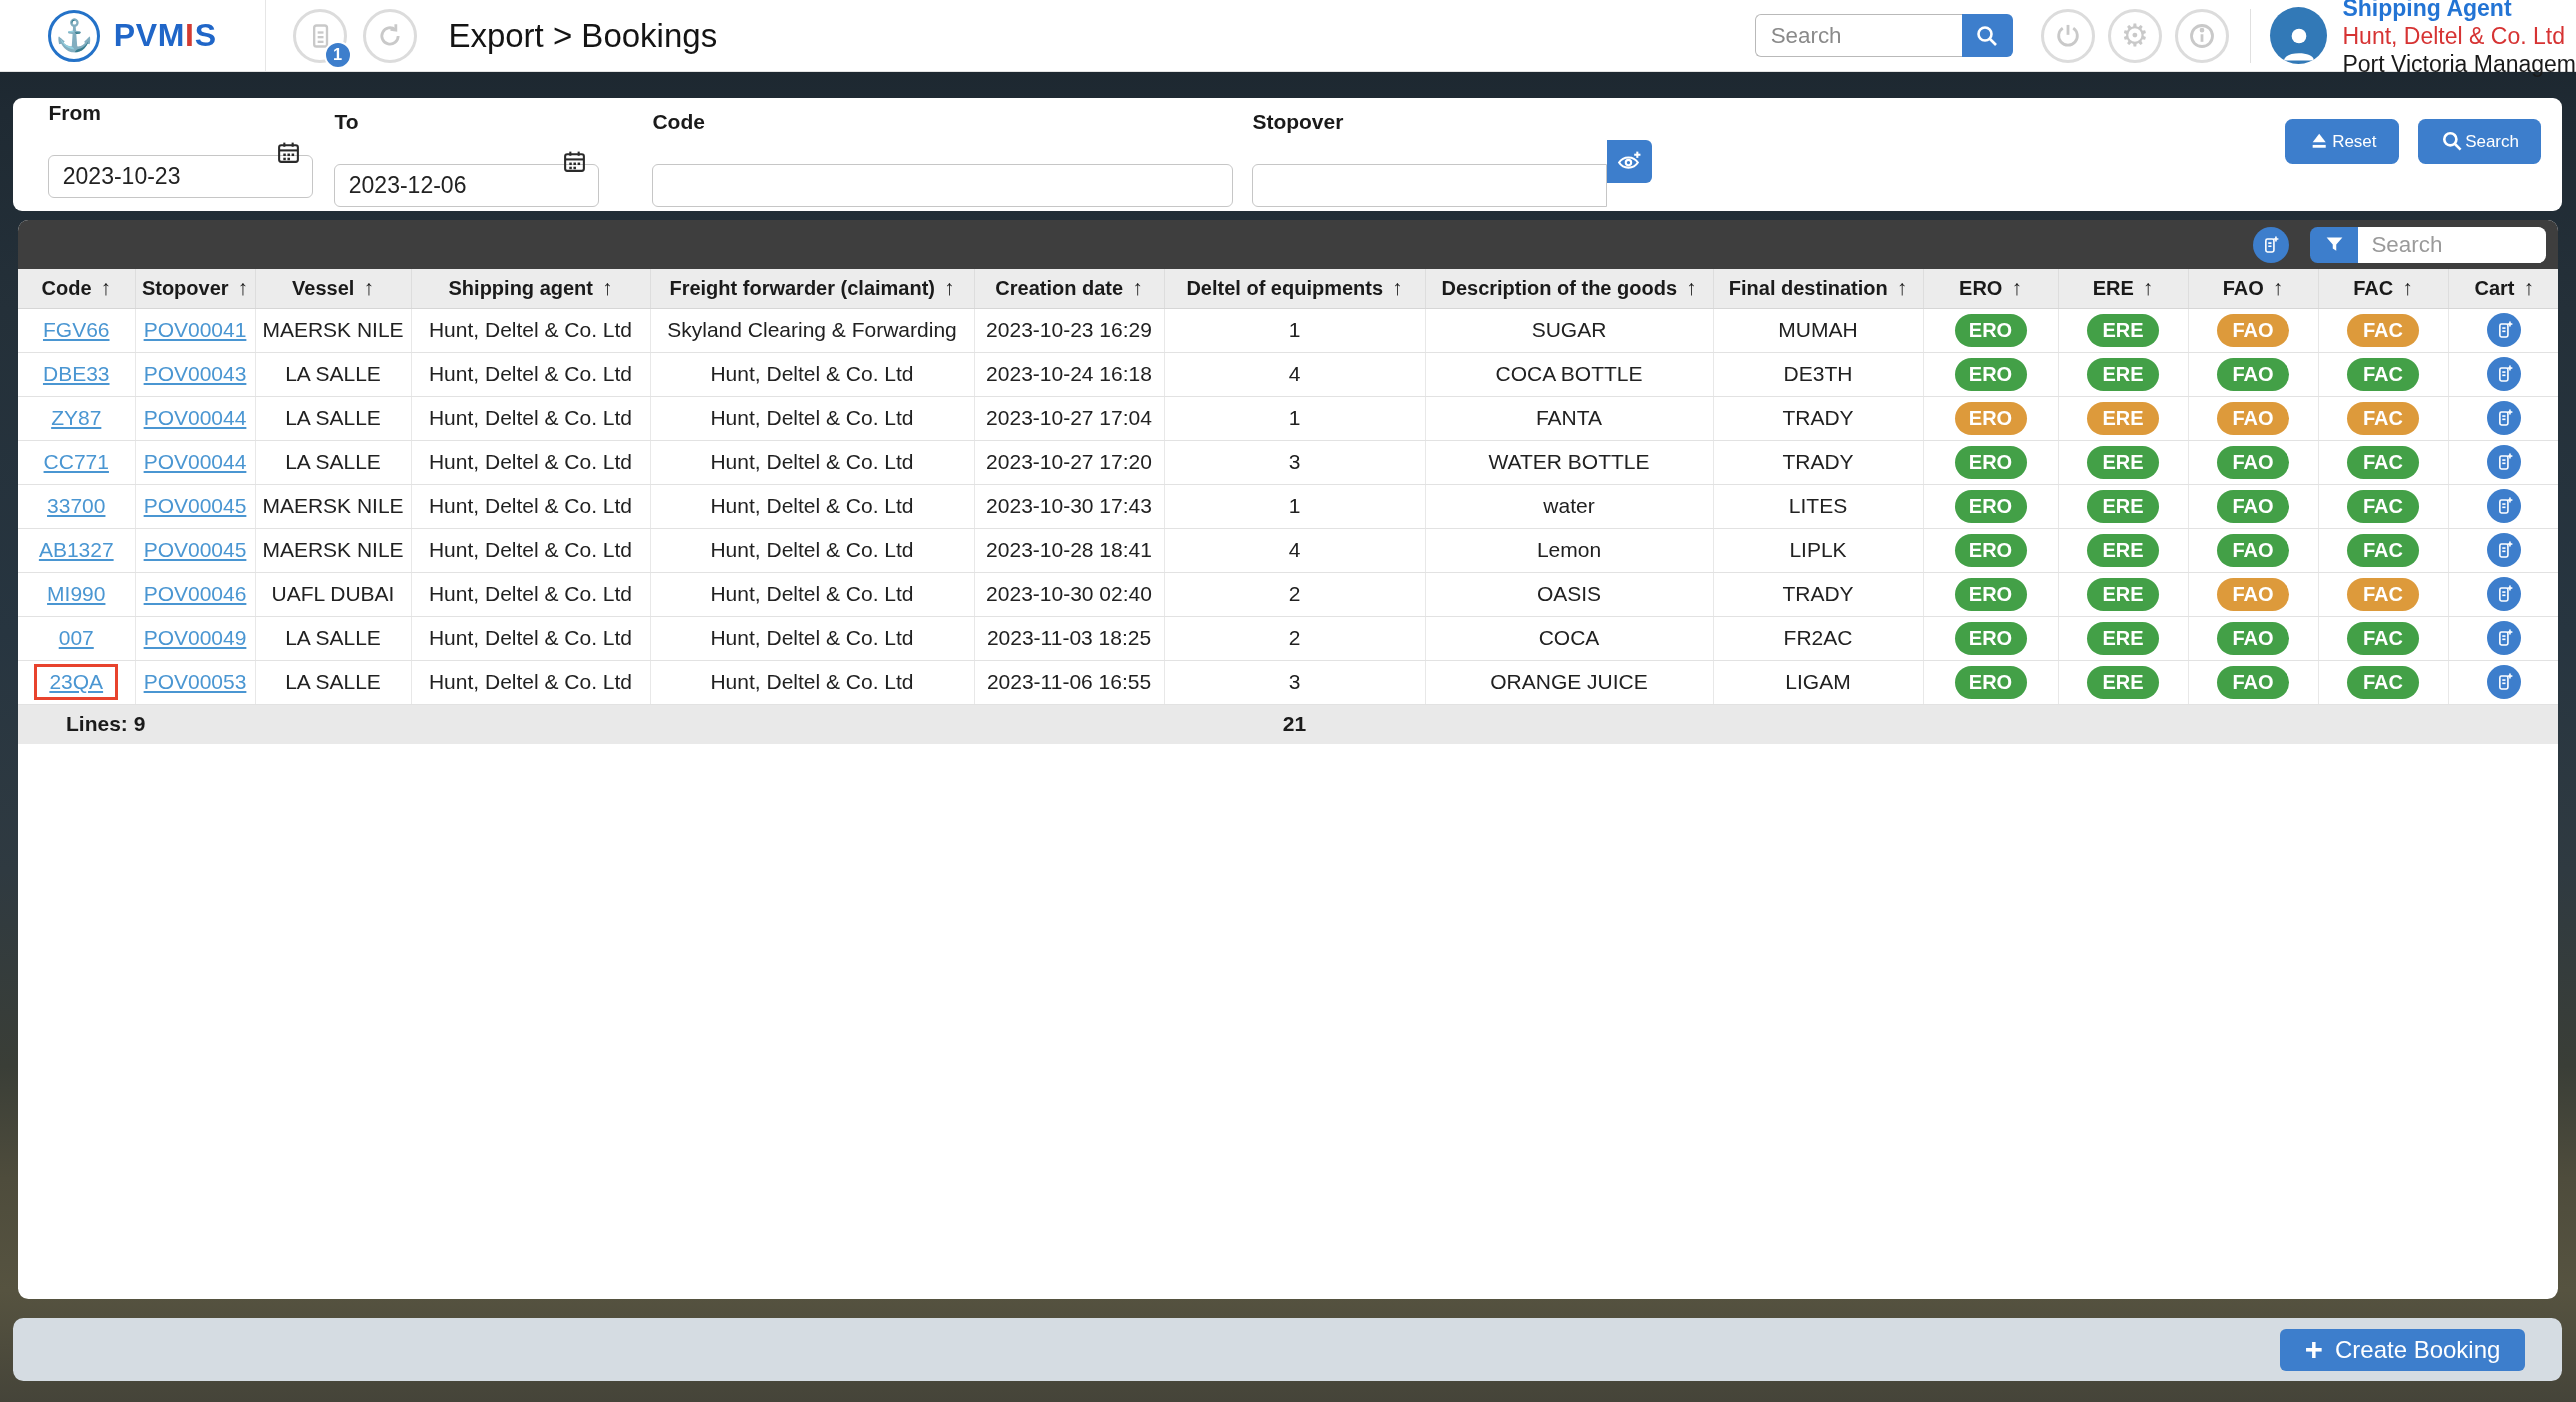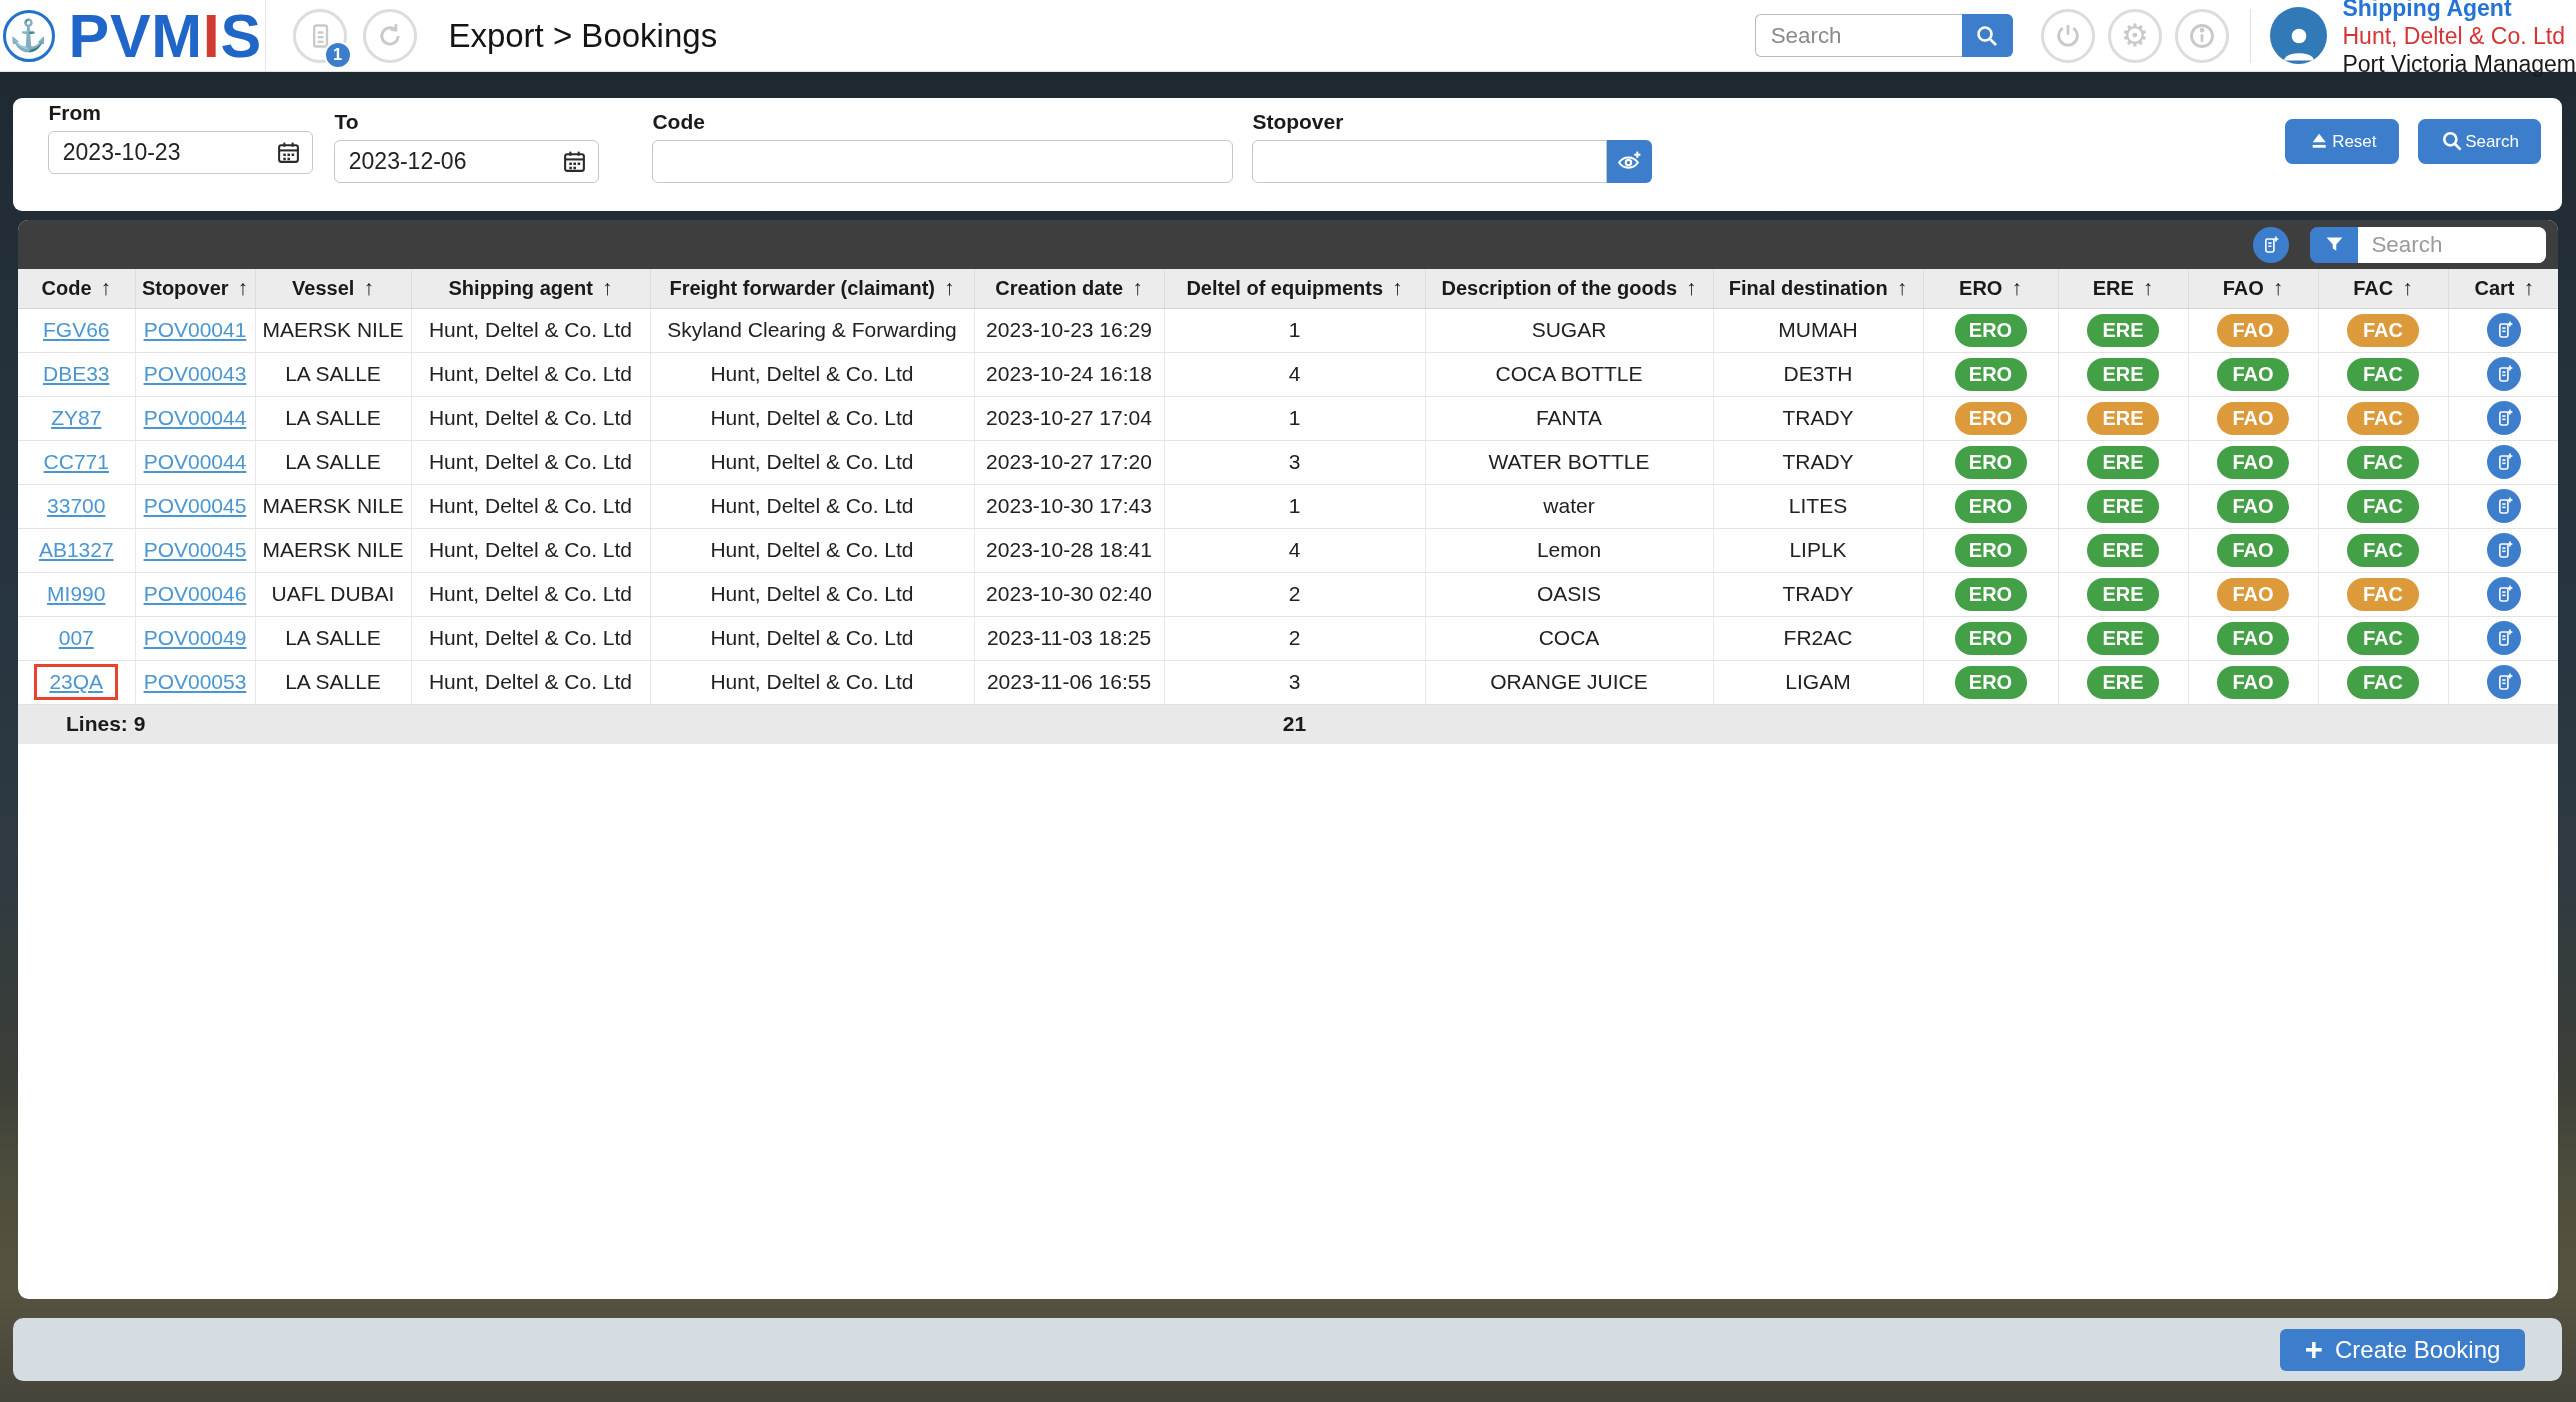--- a/index.html
+++ b/index.html
@@ -10,21 +10,21 @@
     background: linear-gradient(180deg,#1a242c 0%,#1f2a33 8%,#243039 22%,#273540 45%,#2f3a41 62%,#3a3e37 76%,#4e4c3c 84%,#565340 92%,#454439 100%);
   }
 
   
   .topbar { position:absolute; left:0; top:0; width:2576px; height:72px; background:#fff;
             border-bottom:0.7px solid #e3e3e3; display:flex; align-items:center; }
   .logo-area { width:266px; height:100%; display:flex; align-items:center; justify-content:center;
                border-right:0.7px solid #e6e6e6; gap:13.4px; }
   .logo-circle { width:52px; height:52px; border:3.7px solid #2472c8; border-radius:50%;
                  display:flex; align-items:center; justify-content:center; color:#2472c8; font-size:31px; }
-  .logo-text { font-size:61px; font-weight:800; color:#2066c8; letter-spacing:0.7px; }
+  .logo-text { font-size:32px; font-weight:800; color:#2066c8; letter-spacing:0.7px; }
   .logo-text .accent { color:#d23b33; font-weight:700; }
   .tool-btns { display:flex; align-items:center; gap:16.4px; margin-left:27px; }
   .round-btn { position:relative; width:54px; height:54px; border-radius:50%; border:3px solid #dcdcdc;
                background:#fff; color:#c9c9c9; display:flex; align-items:center; justify-content:center; cursor:pointer; }
   .round-btn svg { width:28px; height:28px; }
   .notif-badge { position:absolute; right:-7.5px; bottom:-9px; width:28px; height:28px; border-radius:50%;
                  background:#3d7ecc; border:2.2px solid #fff; color:#fff; font-size:16.4px; font-weight:bold;
                  display:flex; align-items:center; justify-content:center; }
   .page-title { margin-left:31px; font-size:33px; font-weight:500; color:#141414; }
 
@@ -46,21 +46,21 @@
   .user-company { color:#d63333; font-size:23px; }
   .user-org { color:#1a1a1a; font-size:23px; }
 
   
   .filter-card { position:absolute; left:13.4px; top:98px; width:2549px; height:113px;
                  background:#fff; border-radius:9px; }
   .field { position:absolute; }
   .field label { display:block; font-size:21px; font-weight:bold; color:#1a1a1a; margin-bottom:6px; }
   .input-wrap { position:relative; display:flex; }
   .input-wrap input { height:43px; border:0.7px solid #c6c6c6; border-radius:6px; font-size:23px;
-                      padding:0 13.4px; color:#222; width:100%; outline:none; }
+                      padding:0 13.4px; color:#222; width:100%; outline:none;margin-top:24px; }
   .cal-icon { position:absolute; right:12px; top:9px; width:25px; height:25px; color:#2a2a2a; pointer-events:none; }
   .f-from { left:35px; top:3px; width:265px; }
   .f-to   { left:321px; top:12px; width:265px; }
   .f-code { left:639px; top:12px; width:581px; }
   .f-stopover { left:1239px; top:12px; width:400px; }
   .f-stopover input { border-radius:6px 0 0 6px; }
   .stopover-addon { width:45px; height:43px; background:#3d7ecc; border:none; border-radius:0 6px 6px 0;
                     color:#fff; display:flex; align-items:center; justify-content:center; cursor:pointer; flex:none; }
   .stopover-addon svg { width:25px; height:25px; }
   .filter-actions { position:absolute; right:21px; top:21px; display:flex; gap:19.4px; }

